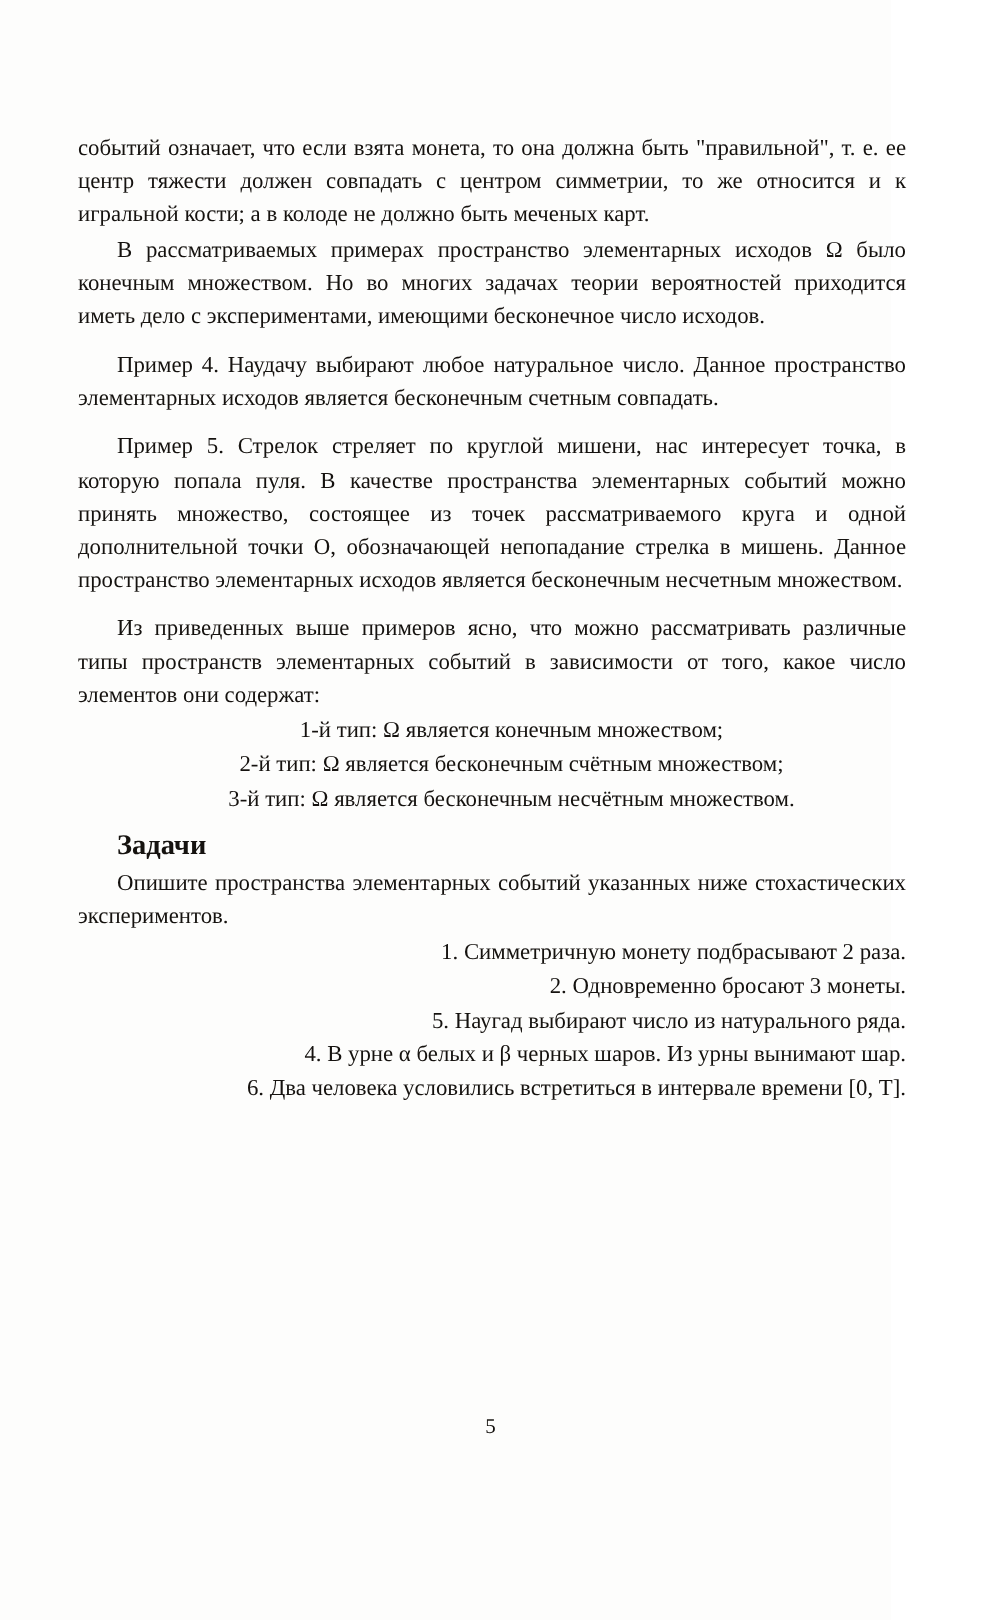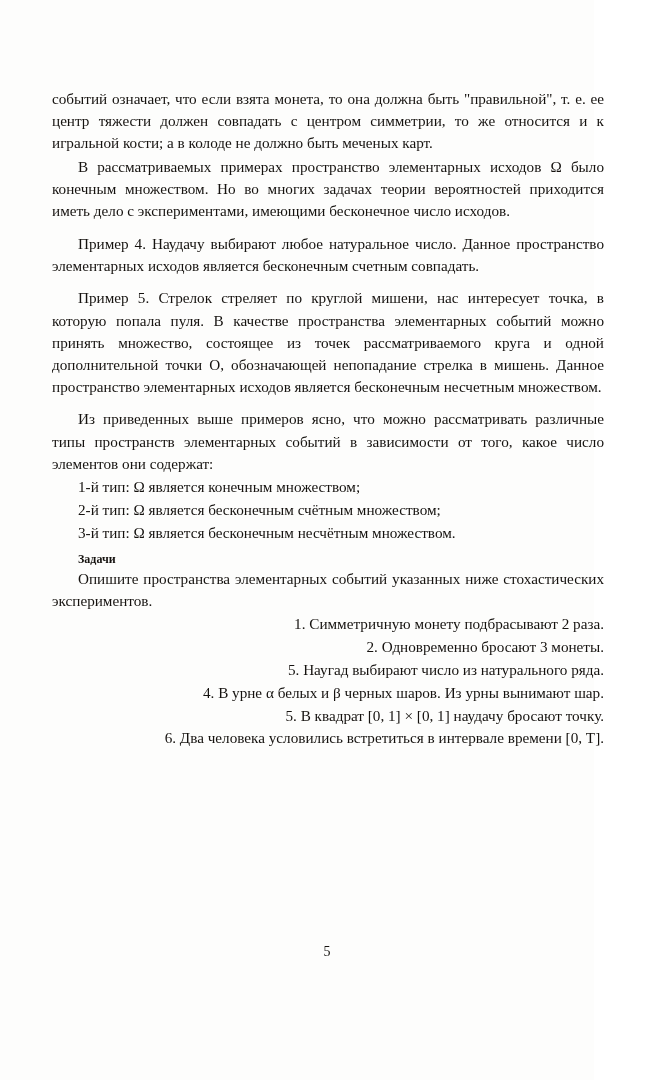--- a/index.html
+++ b/index.html
@@ -44,31 +44,31 @@
     height: 9px;
   }
   .gap-small {
     height: 5px;
   }
   .example-label {
     font-weight: normal;
   }
   .tasks-title {
     font-weight: bold;
-    font-size: 12px;
+    font-size: 19px;
     margin: 0;
     text-indent: 26px;
     line-height: 1.5;
   }
   .type-line {
     margin: 0;
     font-size: 15.2px;
     line-height: 1.5;
     text-indent: 26px;
-    text-align: left;
+    text-align: center;
   }
   .task-item {
     margin: 0;
     font-size: 15.2px;
     line-height: 1.5;
     text-indent: 26px;
     text-align: right;
   }
   .pagenum {
     position: absolute;
@@ -110,19 +110,18 @@
     <div class="gap-small"></div>
 
     <p class="tasks-title">Задачи</p>
 
     <p class="indent">Опишите пространства элементарных событий указанных ниже стохастических экспериментов.</p>
 
     <p class="task-item">1. Симметричную монету подбрасывают 2 раза.</p>
     <p class="task-item">2. Одновременно бросают 3 монеты.</p>
     <p class="task-item">5. Наугад выбирают число из натурального ряда.</p>
     <p class="task-item">4. В урне α белых и β черных шаров. Из урны вынимают шар.</p>
-    <p class="task-item">5. В квадрат [0, 1] × [0, 1] наудачу бросают точку.</p>
     <p class="task-item">6. Два человека условились встретиться в интервале времени [0, T].</p>
 
   </div>
 
   <div class="pagenum">5</div>
 </div>
 
 </body></html>

